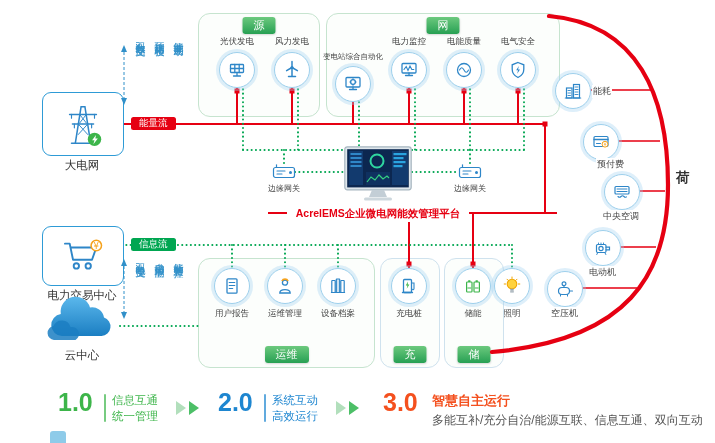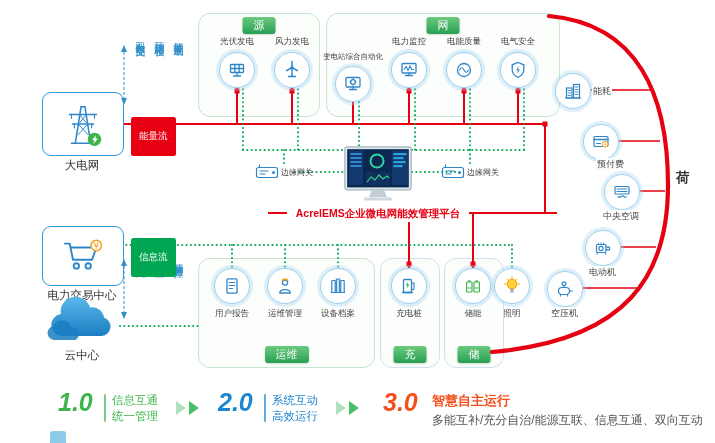--- a/index.html
+++ b/index.html
@@ -17,32 +17,32 @@
   .node{position:absolute;transform:translateX(-50%);display:flex;flex-direction:column;align-items:center;gap:4px;z-index:2;}
   .circ{width:34px;height:34px;border-radius:50%;background:#fff;border:1px solid #9ed0ec;
         box-shadow:0 0 0 3px rgba(160,210,240,.35);display:flex;align-items:center;justify-content:center;}
   .circ.abs2{position:absolute;z-index:2;}
   .lbl{font-size:8.5px;color:#444;white-space:nowrap;}
   .rlabel{position:absolute;font-size:9px;color:#444;white-space:nowrap;background:#fff;padding:0 1px;z-index:2;}
   
   .box{position:absolute;border:1.6px solid #2e9bd6;border-radius:9px;background:#fff;
        display:flex;align-items:center;justify-content:center;z-index:2;}
   .boxlbl{position:absolute;font-size:11.5px;color:#333;text-align:center;z-index:2;}
-  .badge{position:absolute;font-size:9.5px;color:#fff;padding:13px 8px;border-radius:2.5px;z-index:3;white-space:nowrap;}
+  .badge{position:absolute;font-size:9.5px;color:#fff;padding:0 8px;border-radius:2.5px;z-index:3;white-space:nowrap;}
   .badge.red{background:#e60012;} .badge.green{background:#00a651;}
   .vnotes{position:absolute;display:flex;gap:5px;z-index:2;}
   .vcol{writing-mode:vertical-rl;text-orientation:upright;font-size:10px;color:#3190c9;letter-spacing:1px;}
   
   .platform{position:absolute;left:287px;top:206px;width:182px;text-align:center;font-size:10.5px;
             font-weight:bold;color:#e60012;background:#fff;z-index:3;padding:1px 0;}
-  .gw{position:absolute;display:flex;flex-direction:row;align-items:center;gap:2px;z-index:2;transform:translateX(-50%);justify-content:space-between;}
+  .gw{position:absolute;display:flex;flex-direction:column;align-items:center;gap:2px;z-index:2;transform:translateX(-50%);justify-content:space-between;}
   .gwlbl{font-size:8px;color:#444;white-space:nowrap;}
   .he{position:absolute;font-size:13.5px;font-weight:600;color:#333;z-index:2;}
   
-  .lnum{position:absolute;font-size:25px;font-weight:bold;font-style:italic;z-index:2;}
+  .lnum{position:absolute;font-size:25px;font-weight:bold;z-index:2;}
   .lbar{position:absolute;width:2px;height:28px;border-radius:1px;opacity:.7;z-index:2;}
   .ltext{position:absolute;font-size:11.5px;line-height:1.35;z-index:2;white-space:nowrap;}
   .chevs{position:absolute;display:flex;gap:3px;align-items:center;z-index:2;}
   .chev{width:0;height:0;border-top:7px solid transparent;border-bottom:7px solid transparent;}
   .chev.a{border-left:10px solid #b2dfbc;} .chev.b{border-left:10px solid #4cbf67;}
   .l3title{position:absolute;font-size:13px;font-weight:bold;z-index:2;white-space:nowrap;}
   .l3desc{position:absolute;font-size:12px;color:#555;z-index:2;white-space:nowrap;}
   .wires{position:absolute;left:0;top:0;z-index:1;}
   .monwrap{position:absolute;left:344px;top:146px;z-index:2;}
   .crop-ico{position:absolute;left:50px;top:431px;width:16px;height:16px;background:#8ecbe9;border-radius:3px;z-index:2;}

